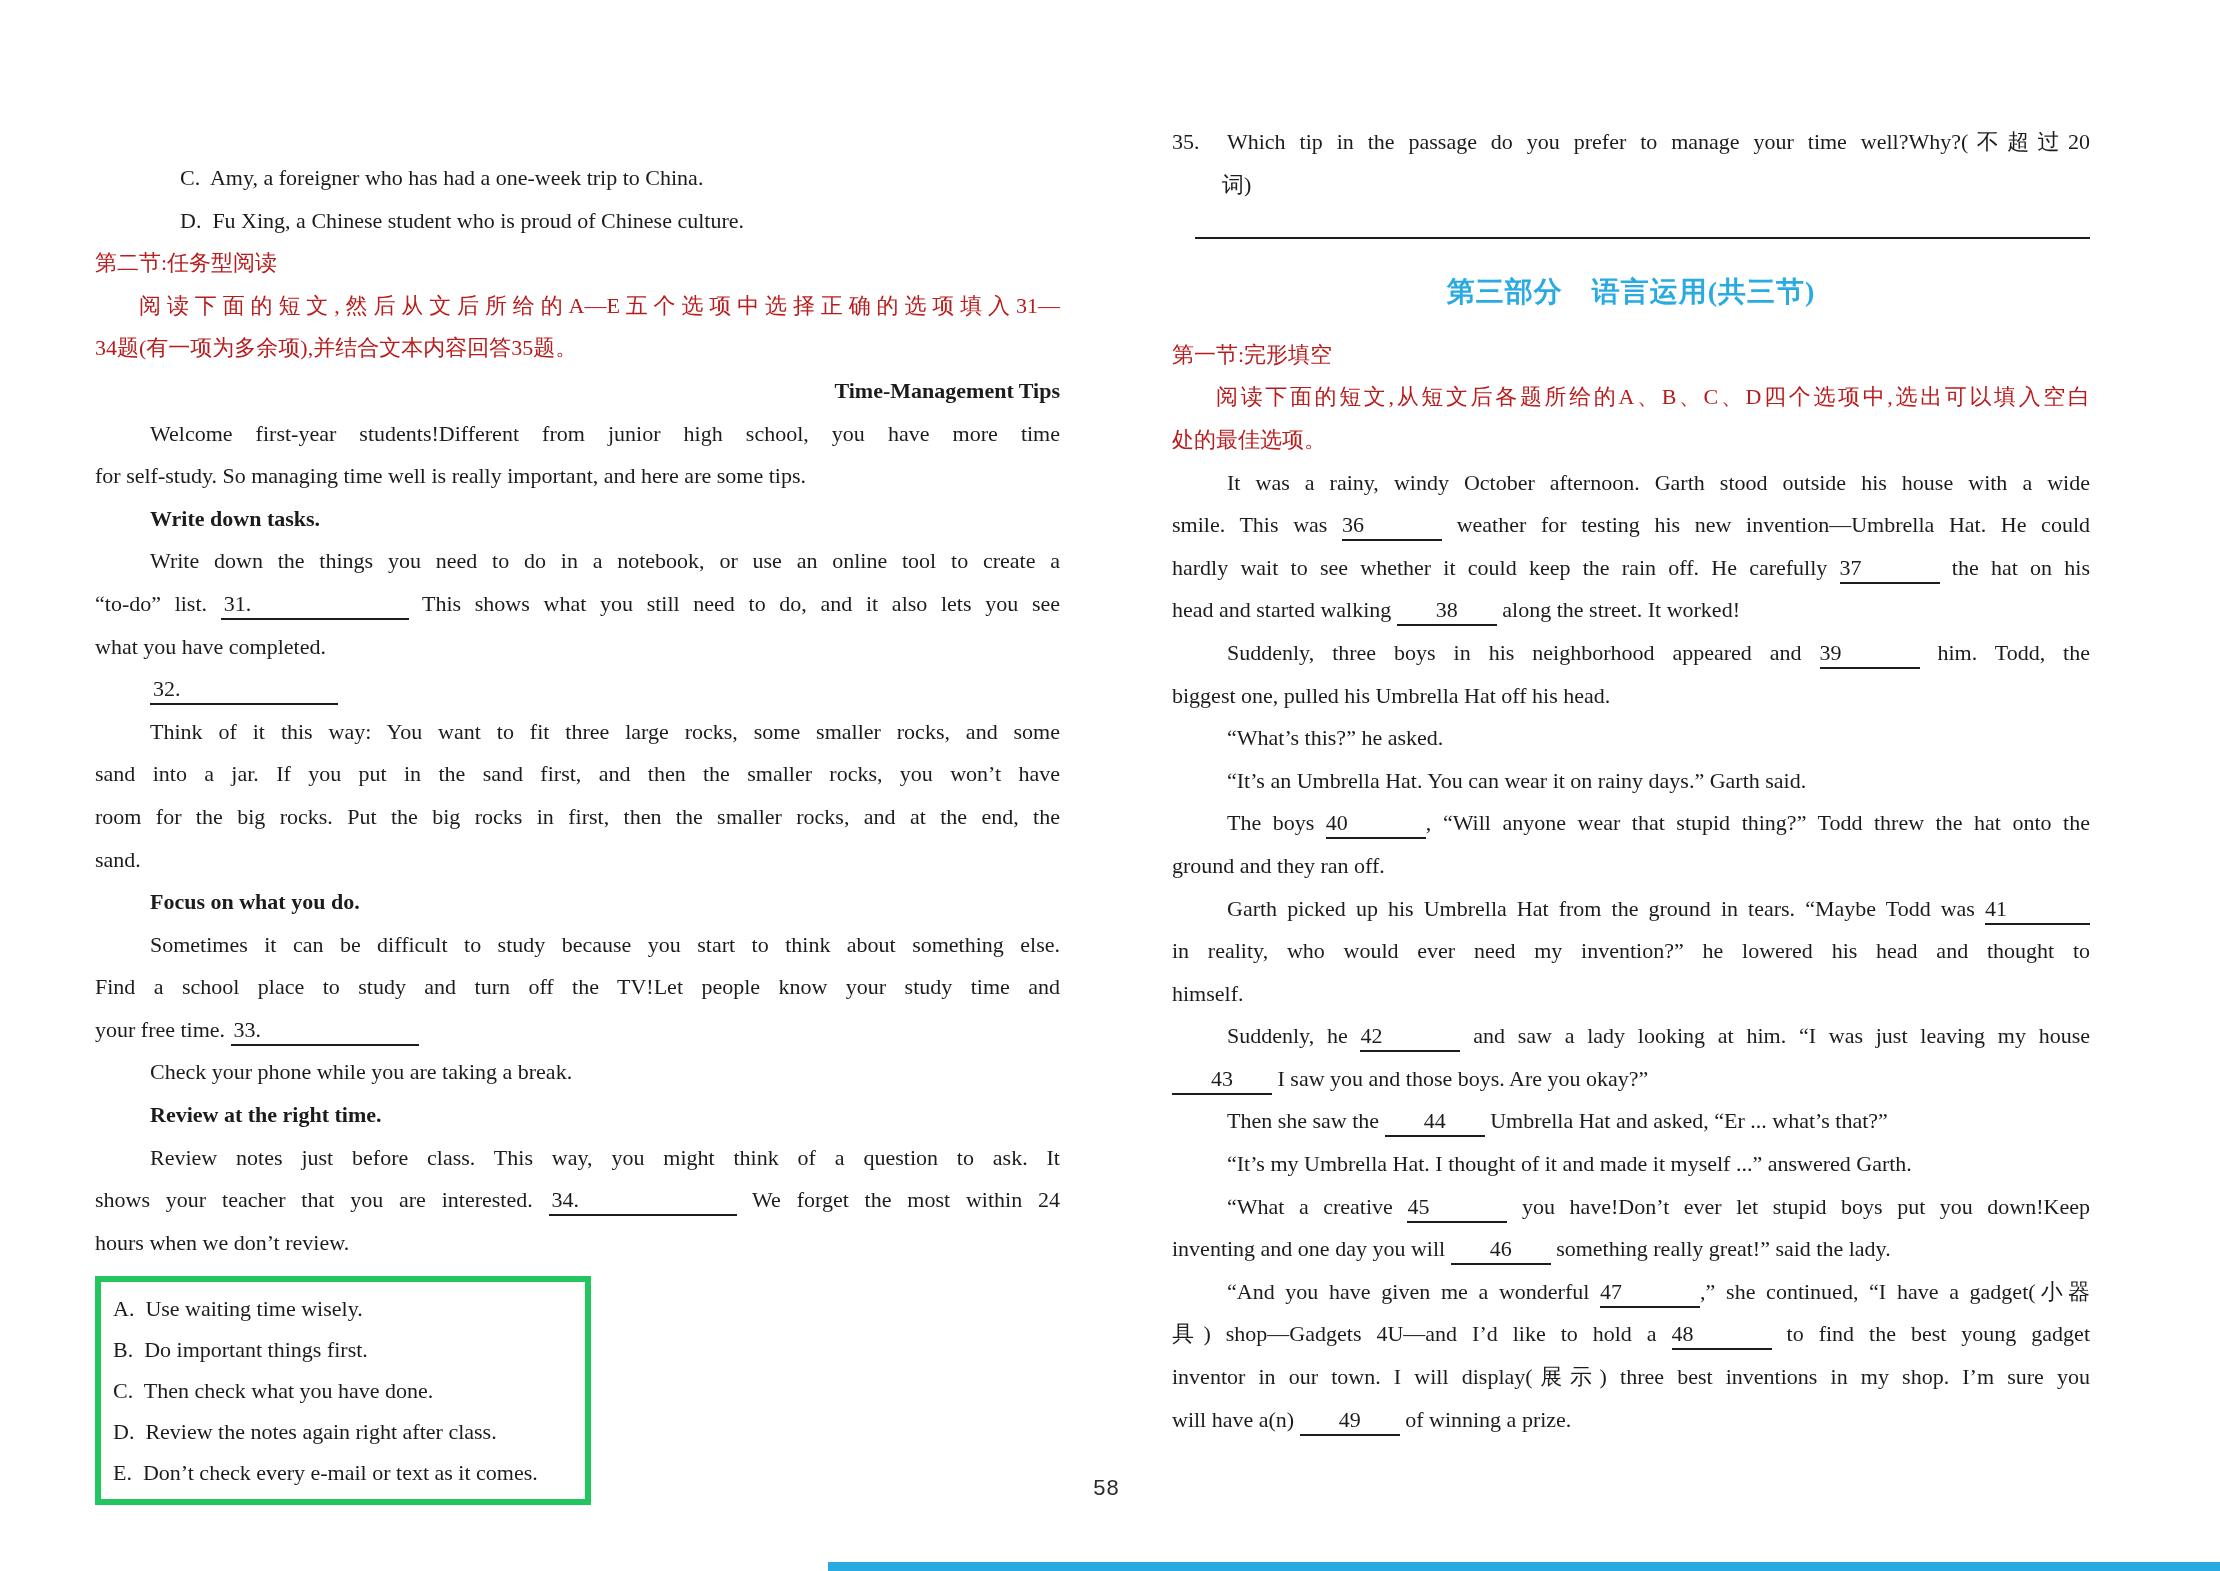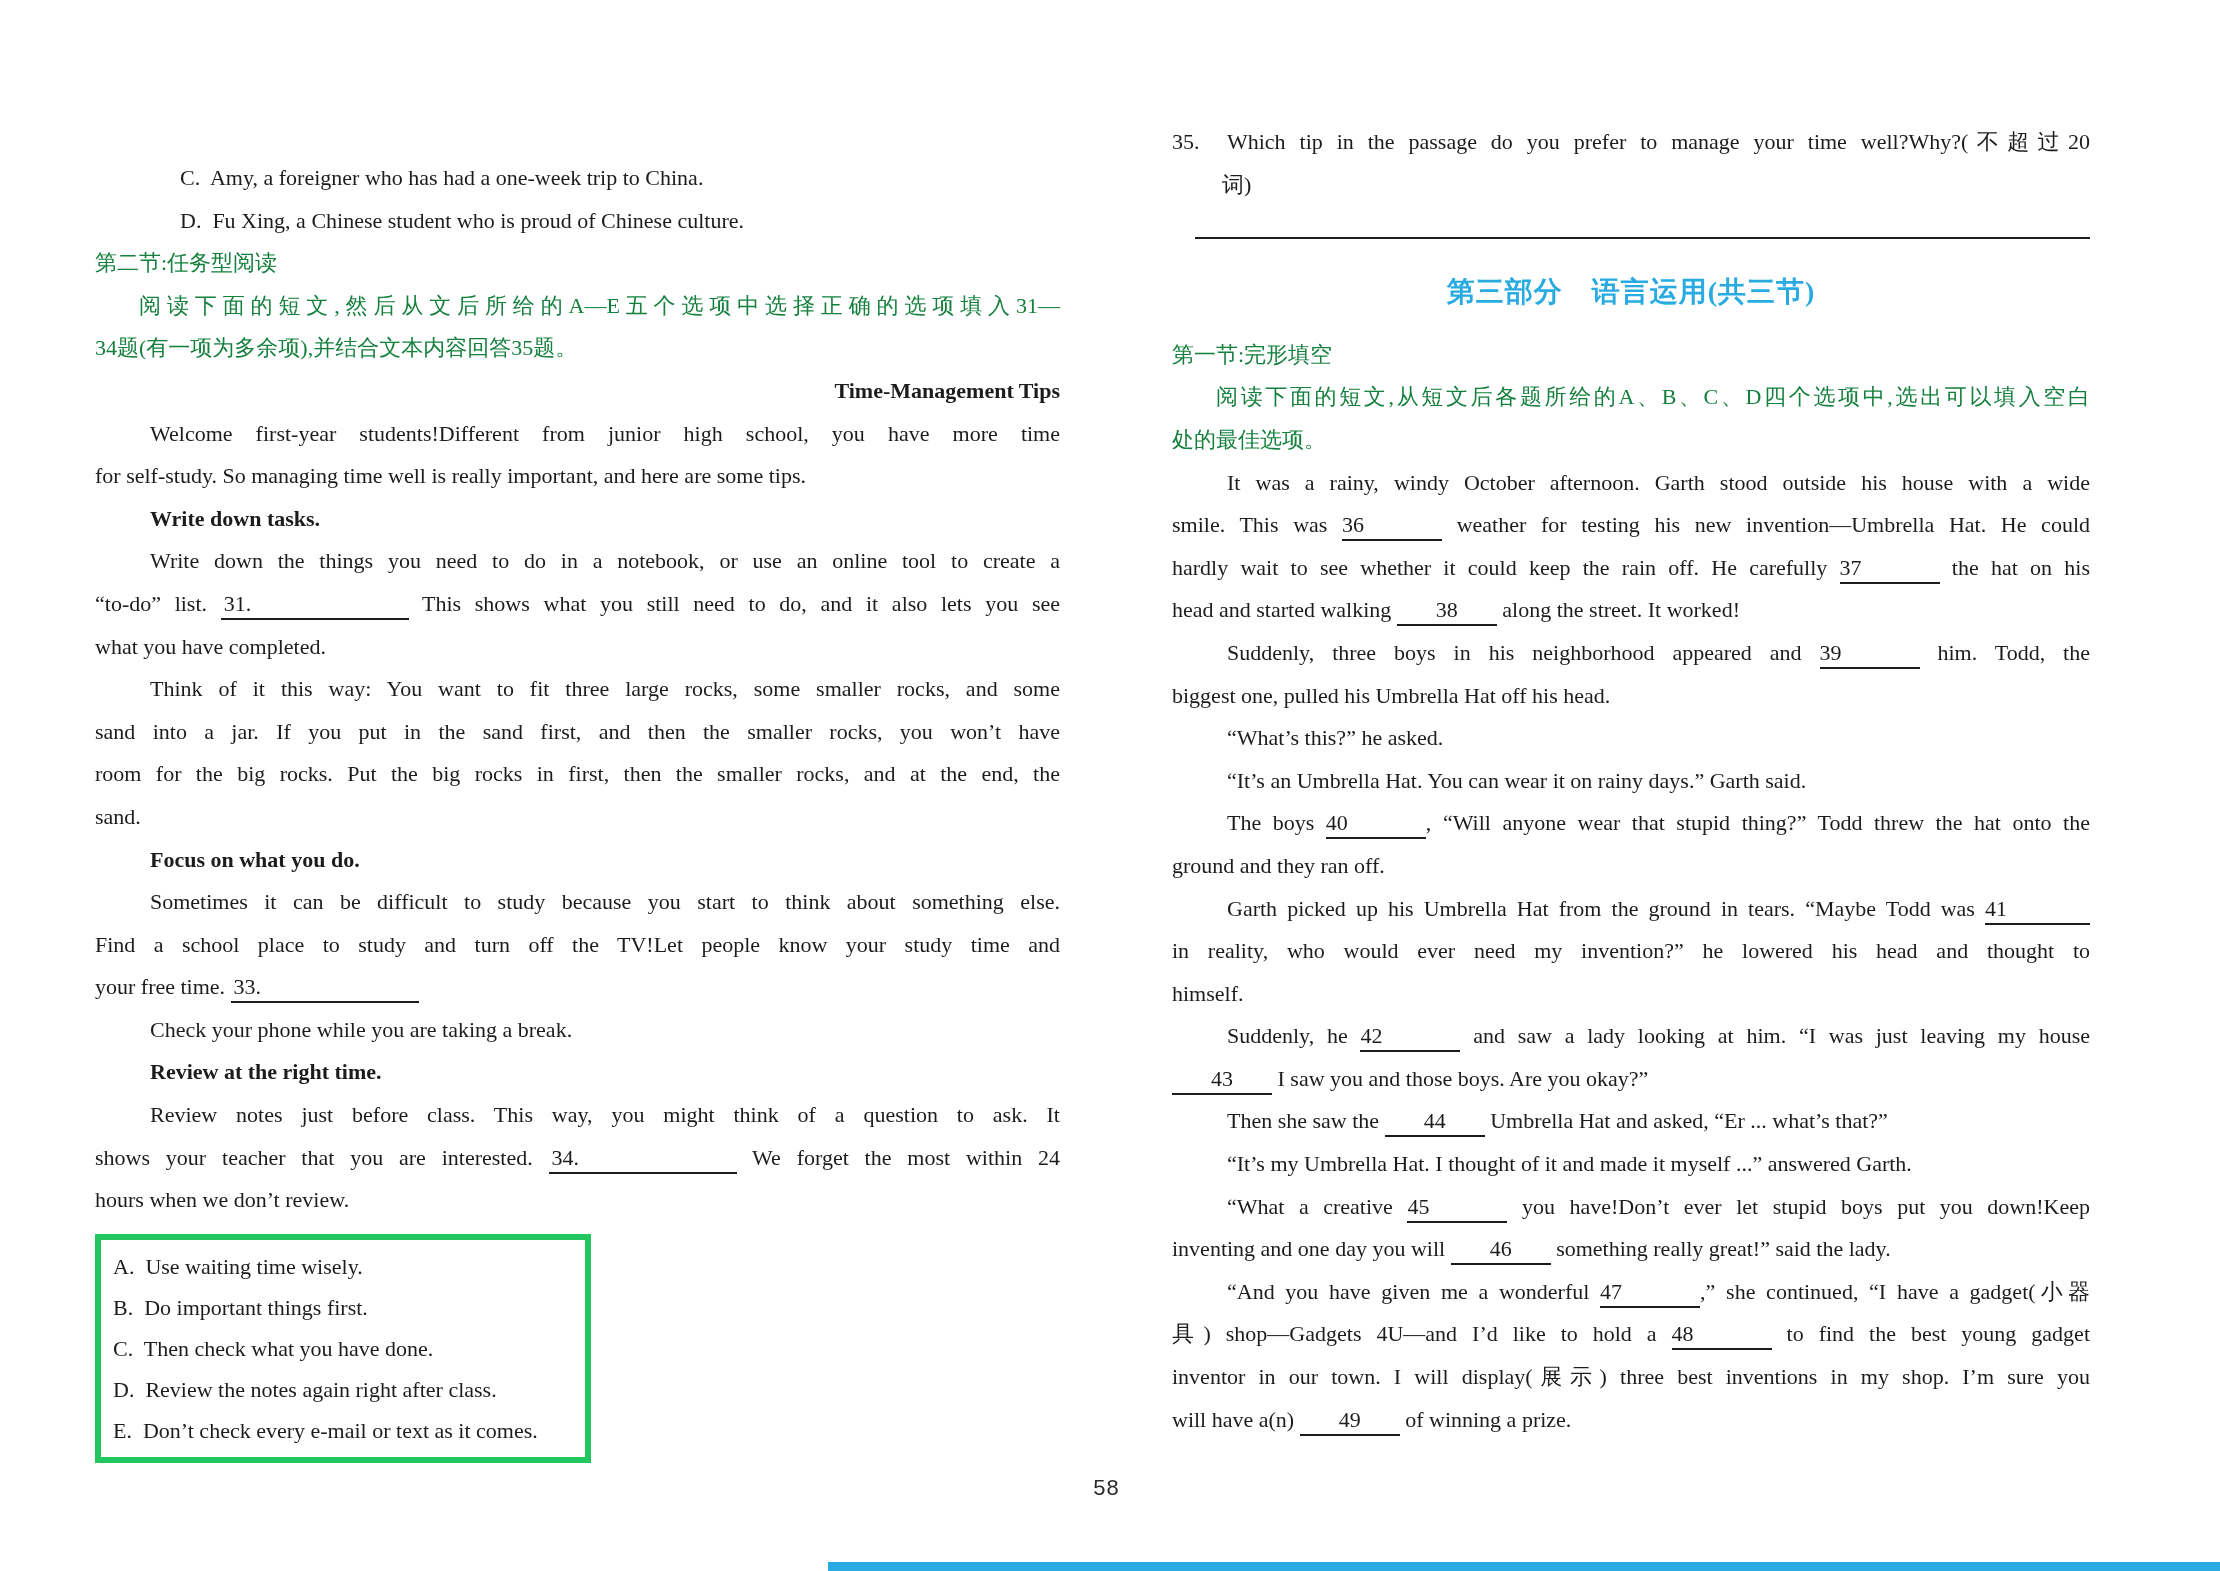--- a/index.html
+++ b/index.html
@@ -11,21 +11,21 @@
   .col{position:absolute;top:121px;}
   #col-left{left:95px;width:965px;margin-top:36px;}
   #col-right{left:1172px;width:918px;}
   .ln{height:42.6px;line-height:42.6px;}
   .j{text-align:justify;text-align-last:justify;}
   .l{text-align:left;}
   .ind{padding-left:55px;}
   .ind-cn{padding-left:44px;}
   .pad85{padding-left:85px;}
   .pad50{padding-left:50px;}
-  .cyan{color:#15803d;}
+  .cyan{color:#b91c1c;}
   .bold{font-weight:bold;}
   .title-ln{text-align:right;font-weight:bold;font-size:22px;}
   .part3-ln{height:85px;line-height:85px;text-align:center;font-weight:bold;
             font-size:28px;color:#29abe2;letter-spacing:1px;}
   .blank{display:inline-block;height:27px;line-height:25px;
          border-bottom:2px solid #1c1c1c;vertical-align:baseline;}
   .blank.c{text-align:center;}
   .blank.l{text-align:left;padding-left:3px;}
   .ansline{position:relative;height:42.6px;}
   .ansline>div{position:absolute;left:23px;right:0;top:31px;border-top:2px solid #1c1c1c;}
@@ -46,20 +46,21 @@
   <div class="ln l cyan">第二节:任务型阅读</div>
   <div class="ln j ind-cn cyan">阅读下面的短文,然后从文后所给的A—E五个选项中选择正确的选项填入31—</div>
   <div class="ln l cyan">34题(有一项为多余项),并结合文本内容回答35题。</div>
   <div class="ln title-ln">Time-Management Tips</div>
   <div class="ln j ind">Welcome first-year students!Different from junior high school, you have more time</div>
   <div class="ln l">for self-study. So managing time well is really important, and here are some tips.</div>
   <div class="ln l ind bold">Write down tasks.</div>
   <div class="ln j ind">Write down the things you need to do in a notebook, or use an online tool to create a</div>
   <div class="ln j">“to-do” list. <span class="blank l" style="min-width:185px">31.</span> This shows what you still need to do, and it also lets you see</div>
   <div class="ln l">what you have completed.</div>
+  <div class="ln l ind"><span class="blank l" style="min-width:185px">32.</span></div>
   <div class="ln j ind">Think of it this way: You want to fit three large rocks, some smaller rocks, and some</div>
   <div class="ln j">sand into a jar. If you put in the sand first, and then the smaller rocks, you won’t have</div>
   <div class="ln j">room for the big rocks. Put the big rocks in first, then the smaller rocks, and at the end, the</div>
   <div class="ln l">sand.</div>
   <div class="ln l ind bold">Focus on what you do.</div>
   <div class="ln j ind">Sometimes it can be difficult to study because you start to think about something else.</div>
   <div class="ln j">Find a school place to study and turn off the TV!Let people know your study time and</div>
   <div class="ln l">your free time. <span class="blank l" style="min-width:185px">33.</span></div>
   <div class="ln l ind">Check your phone while you are taking a break.</div>
   <div class="ln l ind bold">Review at the right time.</div>

